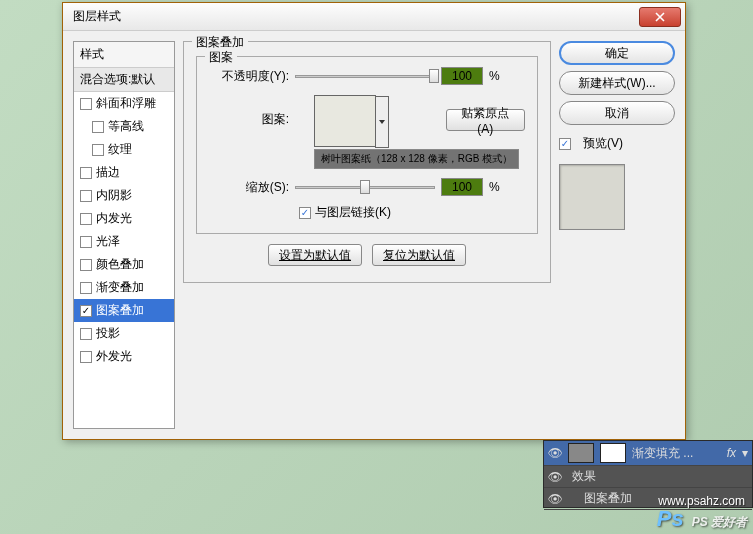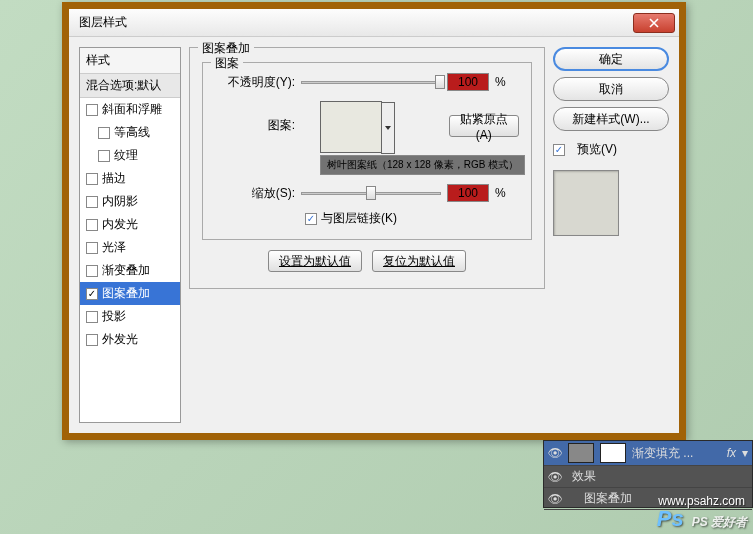--- a/index.html
+++ b/index.html
@@ -1,18 +1,18 @@
 <!DOCTYPE html>
 <html><head>
 <meta charset="utf-8">
 <style>
 * { margin: 0; padding: 0; box-sizing: border-box; font-family: "Microsoft YaHei", SimSun, sans-serif; font-size: 12px; }
 body { background: #b8d4b8; width: 753px; height: 534px; position: relative; overflow: hidden; }
 .bg-texture { position: absolute; inset: 0; background: linear-gradient(135deg, #c2dcc2 0%, #b0ccb0 100%); }
-.dialog { position: absolute; left: 62px; top: 2px; width: 624px; height: 438px; background: #f0f0f0; border: 7px solid #a16207; box-shadow: 2px 2px 8px rgba(0,0,0,0.3); }
+.dialog { position: absolute; left: 62px; top: 2px; width: 624px; height: 438px; background: #f0f0f0; border: 1px solid #a16207; box-shadow: 2px 2px 8px rgba(0,0,0,0.3); }
 .titlebar { height: 28px; background: linear-gradient(to bottom, #fdfdfd, #e8e8e8); border-bottom: 1px solid #ccc; display: flex; align-items: center; justify-content: space-between; padding: 0 4px 0 10px; }
 .close-btn { width: 42px; height: 20px; background: linear-gradient(to bottom, #e67a6e, #c8412f); border: 1px solid #8b2e1f; border-radius: 3px; color: #fff; display: flex; align-items: center; justify-content: center; cursor: pointer; }
 .close-btn svg { width: 10px; height: 10px; }
 .dialog-body { display: flex; height: calc(100% - 28px); padding: 10px; gap: 8px; }
 .styles-panel { width: 102px; border: 1px solid #999; background: #fff; }
 .styles-header { padding: 4px 6px; border-bottom: 1px solid #ccc; background: #f5f5f5; }
 .styles-list { }
 .style-item { padding: 3px 6px; display: flex; align-items: center; gap: 4px; cursor: pointer; }
 .style-item.blend { background: #e8e8e8; border-bottom: 1px solid #ccc; }
 .style-item.selected { background: #3874d6; color: #fff; }
@@ -22,21 +22,21 @@
 .center-panel { flex: 1; }
 .fieldset { border: 1px solid #aaa; padding: 8px 12px 16px; margin-bottom: 4px; position: relative; }
 .fieldset-label { position: absolute; top: -8px; left: 8px; background: #f0f0f0; padding: 0 4px; }
 .inner-fieldset { border: 1px solid #aaa; padding: 10px 12px 12px; position: relative; margin-top: 6px; }
 .form-row { display: flex; align-items: center; margin-bottom: 8px; gap: 6px; }
 .form-label { text-align: right; min-width: 80px; }
 .select { border: 1px solid #888; background: #fff; padding: 1px 4px; min-width: 120px; height: 20px; display: flex; align-items: center; justify-content: space-between; }
 .select .arrow { border-left: 4px solid transparent; border-right: 4px solid transparent; border-top: 5px solid #333; }
 .slider { flex: 1; max-width: 140px; height: 3px; background: #ccc; border: 1px solid #999; position: relative; }
 .slider .thumb { position: absolute; width: 10px; height: 14px; background: linear-gradient(to bottom,#fff,#ddd); border: 1px solid #888; top: -7px; transform: translateX(-50%); }
-.num-input { width: 42px; height: 18px; border: 1px solid #888; background: #b91c1c; text-align: center; padding: 1px; }
+.num-input { width: 42px; height: 18px; border: 1px solid #888; background: #4d7c0f; text-align: center; padding: 1px; }
 .pattern-swatch { width: 62px; height: 52px; border: 1px solid #666; background: #e8e8e0; position: relative; display:inline-block; }
 .pattern-swatch .dd { position:absolute; right:-14px; top:0; width:14px; height:52px; border:1px solid #666; background:#eee; display:flex; align-items:center; justify-content:center; }
 .pattern-swatch .dd .arrow { border-left: 3px solid transparent; border-right: 3px solid transparent; border-top: 4px solid #333; }
 .tooltip { position: absolute; background: #737373; border: 1px solid #888; padding: 2px 6px; font-size: 10px; white-space: nowrap; z-index: 10; }
 .snap-btn, .default-btn { border: 1px solid #888; background: linear-gradient(to bottom,#fff,#e0e0e0); padding: 2px 10px; border-radius: 3px; cursor: pointer; height: 22px; display: inline-flex; align-items: center; }
 .defaults-row { display: flex; gap: 10px; justify-content: center; margin-top: 10px; text-decoration: underline; }
 .right-panel { width: 116px; display: flex; flex-direction: column; gap: 6px; }
 .action-btn { border: 1px solid #888; background: linear-gradient(to bottom,#fff,#e4e4e4); padding: 4px; border-radius: 12px; cursor: pointer; text-align: center; height: 24px; display:flex; align-items:center; justify-content:center; }
 .action-btn.primary { border: 2px solid #4a8ae0; }
 .preview-check { display: flex; align-items: center; gap: 12px; margin-top: 4px; }
@@ -97,20 +97,24 @@
           <div class="style-item">
             <span class="checkbox"></span>
             <span>内发光</span>
           </div>
           <div class="style-item">
             <span class="checkbox"></span>
             <span>光泽</span>
           </div>
           <div class="style-item">
             <span class="checkbox"></span>
+            <span>颜色叠加</span>
+          </div>
+          <div class="style-item">
+            <span class="checkbox"></span>
             <span>渐变叠加</span>
           </div>
           <div class="style-item selected">
             <span class="checkbox checked-white"></span>
             <span>图案叠加</span>
           </div>
           <div class="style-item">
             <span class="checkbox"></span>
             <span>投影</span>
           </div>
@@ -168,22 +172,22 @@
 
         <div class="defaults-row">
           <button class="default-btn">设置为默认值</button>
           <button class="default-btn">复位为默认值</button>
         </div>
       </div>
     </div>
 
     <div class="right-panel">
       <button class="action-btn primary">确定</button>
+      <button class="action-btn">新建样式(W)...</button>
       <button class="action-btn">取消</button>
-      <button class="action-btn">新建样式(W)...</button>
       <div class="preview-check">
         <span class="cb-blue checked"></span>
         <span>预览(V)</span>
       </div>
       <div class="preview-img"></div>
     </div>
   </div>
 </div>
 
 <div class="layers-panel">

